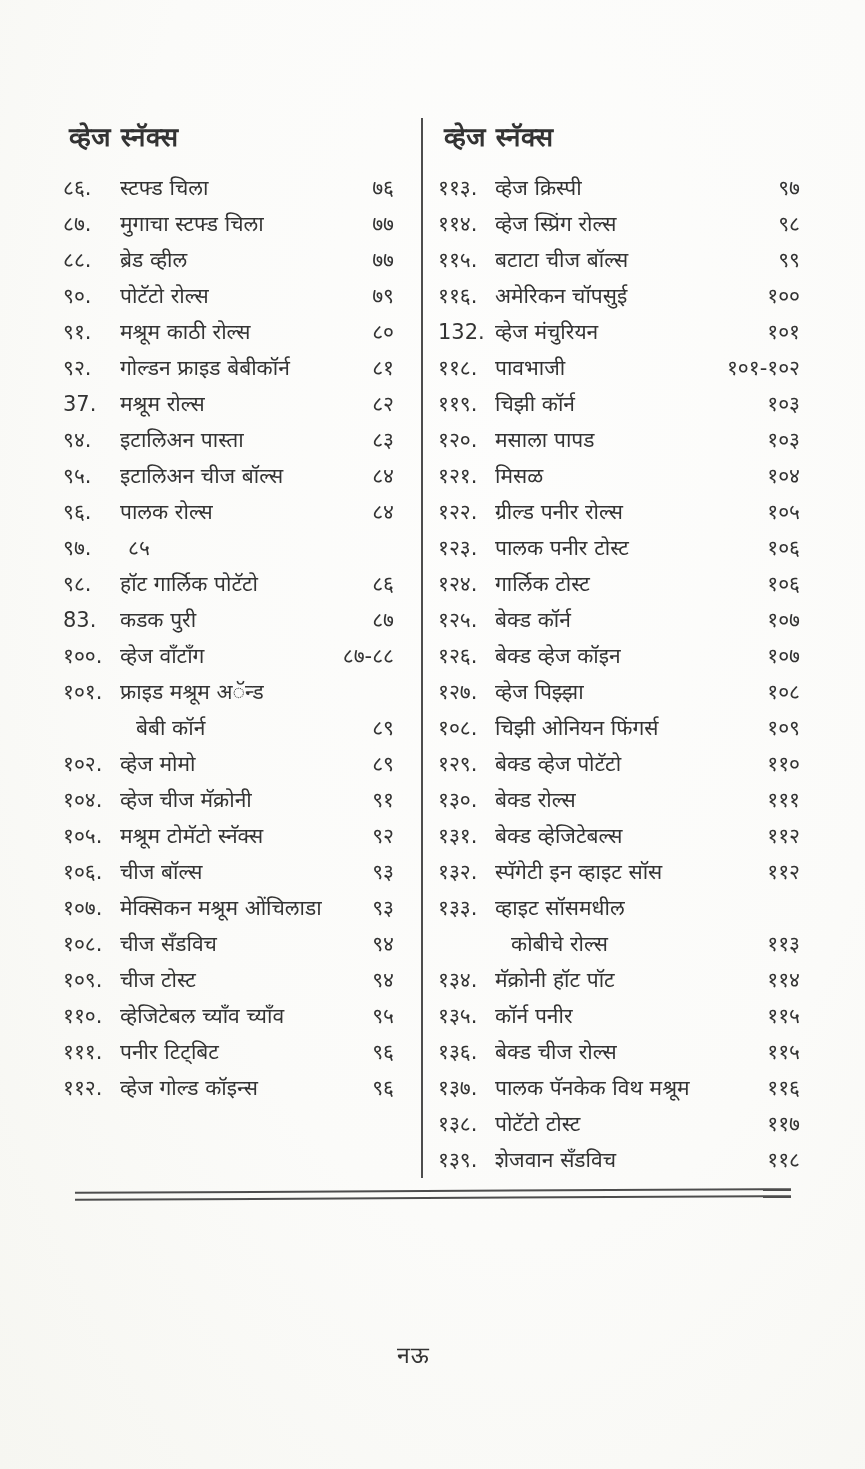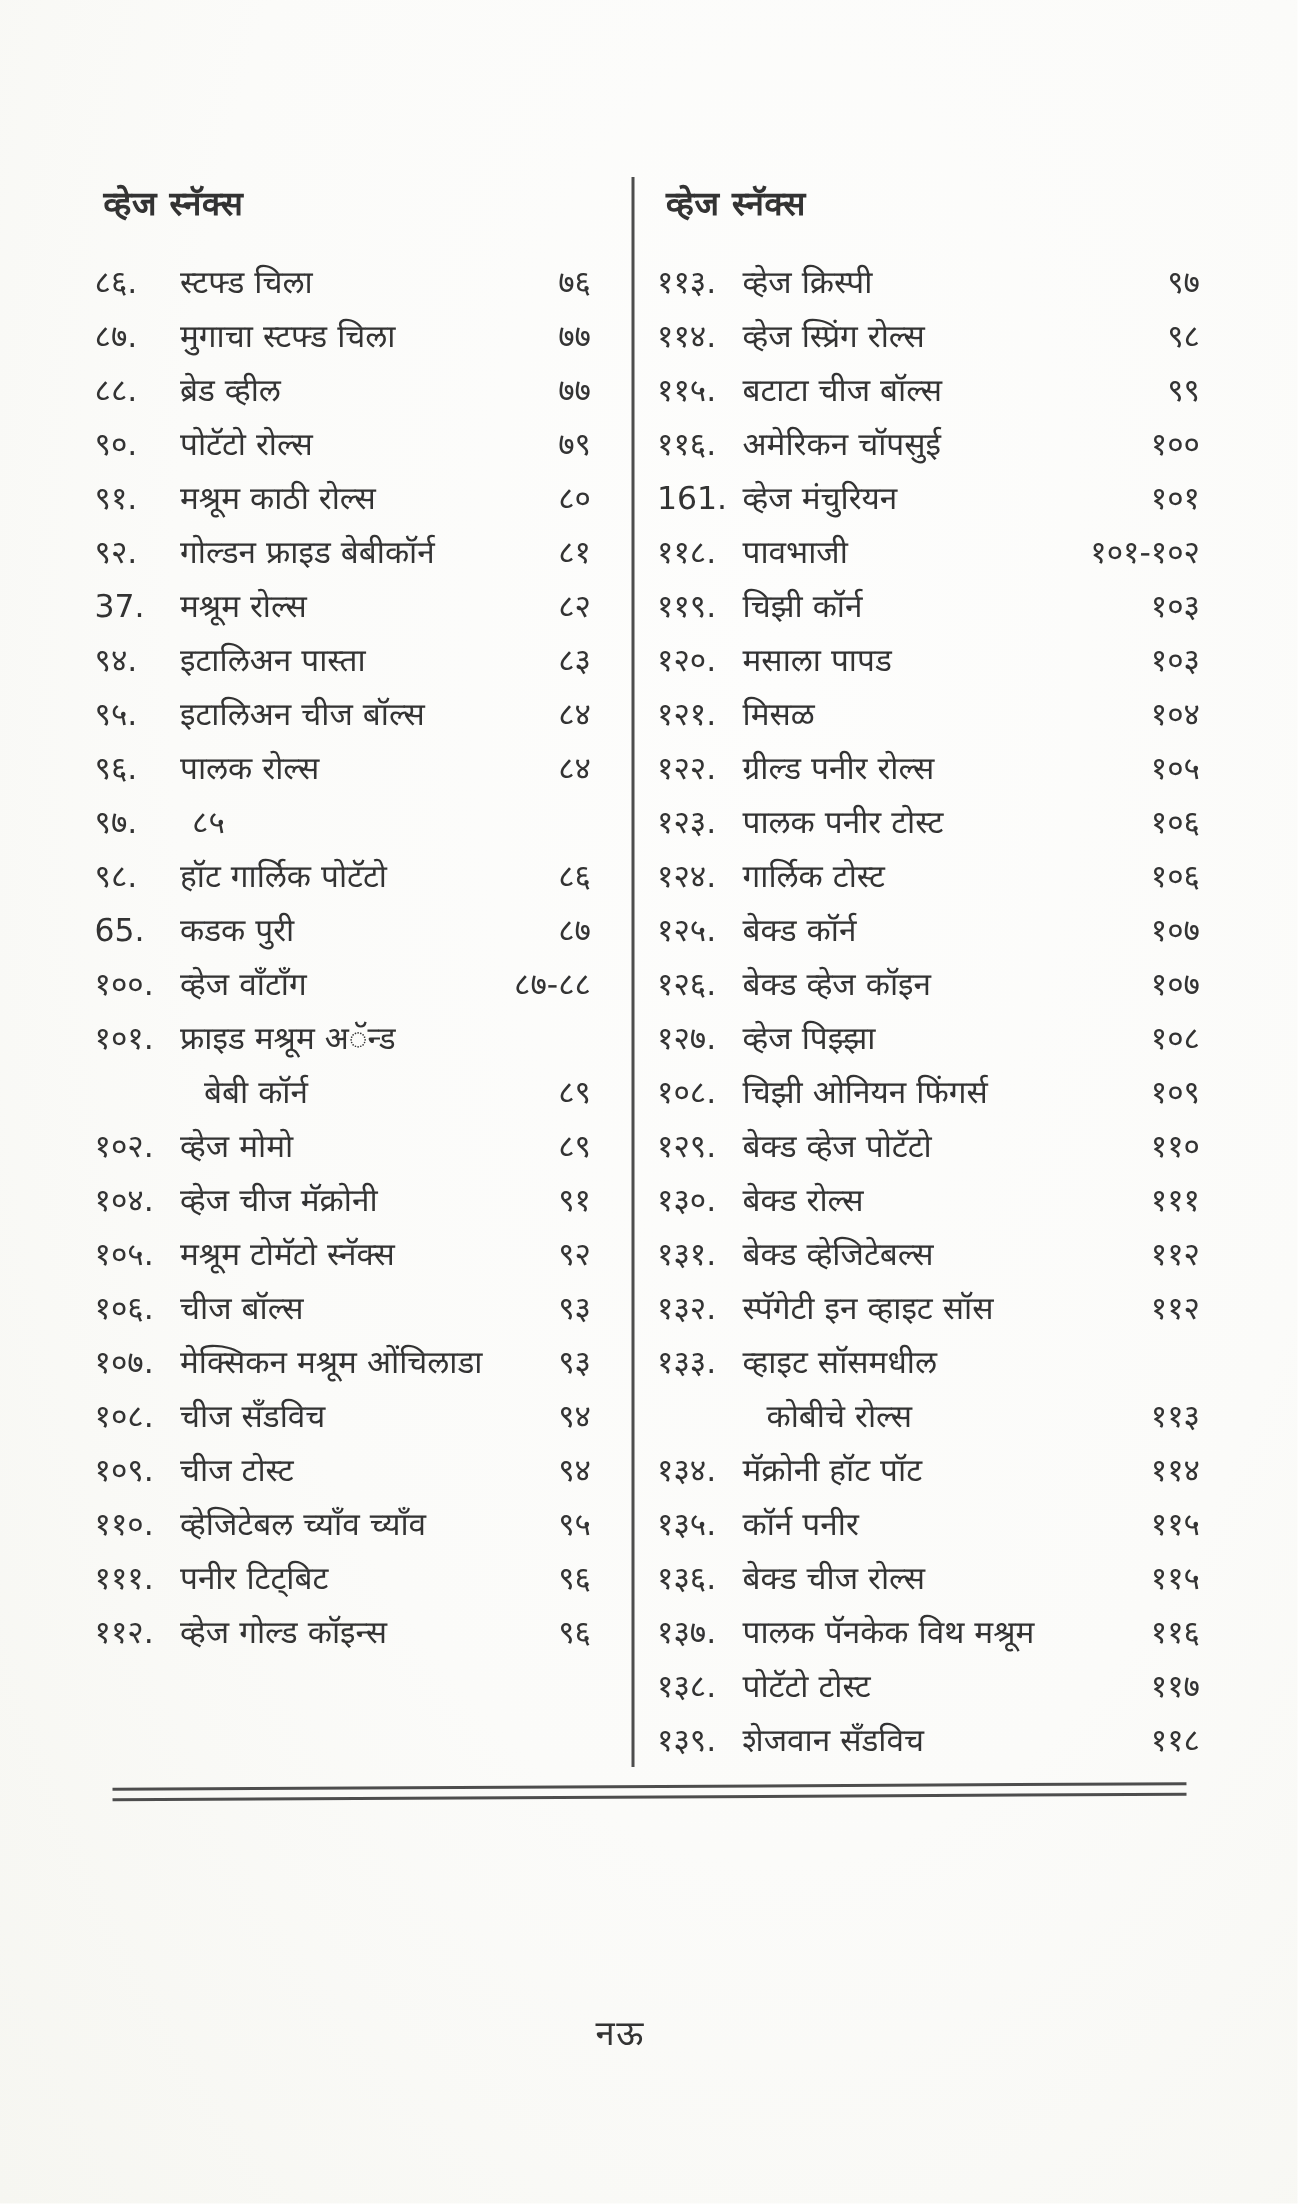--- a/index.html
+++ b/index.html
@@ -34,21 +34,21 @@
   }
   .col {
     font-size: 21px;
     line-height: 36px;
   }
   .col-left  { width: 337px; padding-right: 6px; }
   .divider   { width: 2px; background: var(--rule); margin-left: 21px; }
   .col-right { flex: 1; padding-left: 15px; }
   .col-header {
     font-weight: bold;
-    font-size: 22px;
+    font-size: 26px;
     line-height: 38px;
     padding-left: 6px;
     margin-bottom: 14px;
     letter-spacing: 0.5px;
   }
   .row {
     display: flex;
     align-items: baseline;
     height: 36px;
     white-space: nowrap;
@@ -147,21 +147,21 @@
             <div class="row">
               <span class="num">९७.</span>
               <span class="pg">८५</span>
             </div>
             <div class="row">
               <span class="num">९८.</span>
               <span class="title">हॉट गार्लिक पोटॅटो</span>
               <span class="pg">८६</span>
             </div>
             <div class="row">
-              <span class="num">65.</span>
+              <span class="num">83.</span>
               <span class="title">कडक पुरी</span>
               <span class="pg">८७</span>
             </div>
             <div class="row">
               <span class="num">१००.</span>
               <span class="title">व्हेज वाँटाँग</span>
               <span class="pg">८७-८८</span>
             </div>
             <div class="row">
               <span class="num">१०१.</span>
@@ -245,21 +245,21 @@
               <span class="num">११५.</span>
               <span class="title">बटाटा चीज बॉल्स</span>
               <span class="pg">९९</span>
             </div>
             <div class="row">
               <span class="num">११६.</span>
               <span class="title">अमेरिकन चॉपसुई</span>
               <span class="pg">१००</span>
             </div>
             <div class="row">
-              <span class="num">161.</span>
+              <span class="num">132.</span>
               <span class="title">व्हेज मंचुरियन</span>
               <span class="pg">१०१</span>
             </div>
             <div class="row">
               <span class="num">११८.</span>
               <span class="title">पावभाजी</span>
               <span class="pg">१०१-१०२</span>
             </div>
             <div class="row">
               <span class="num">११९.</span>

